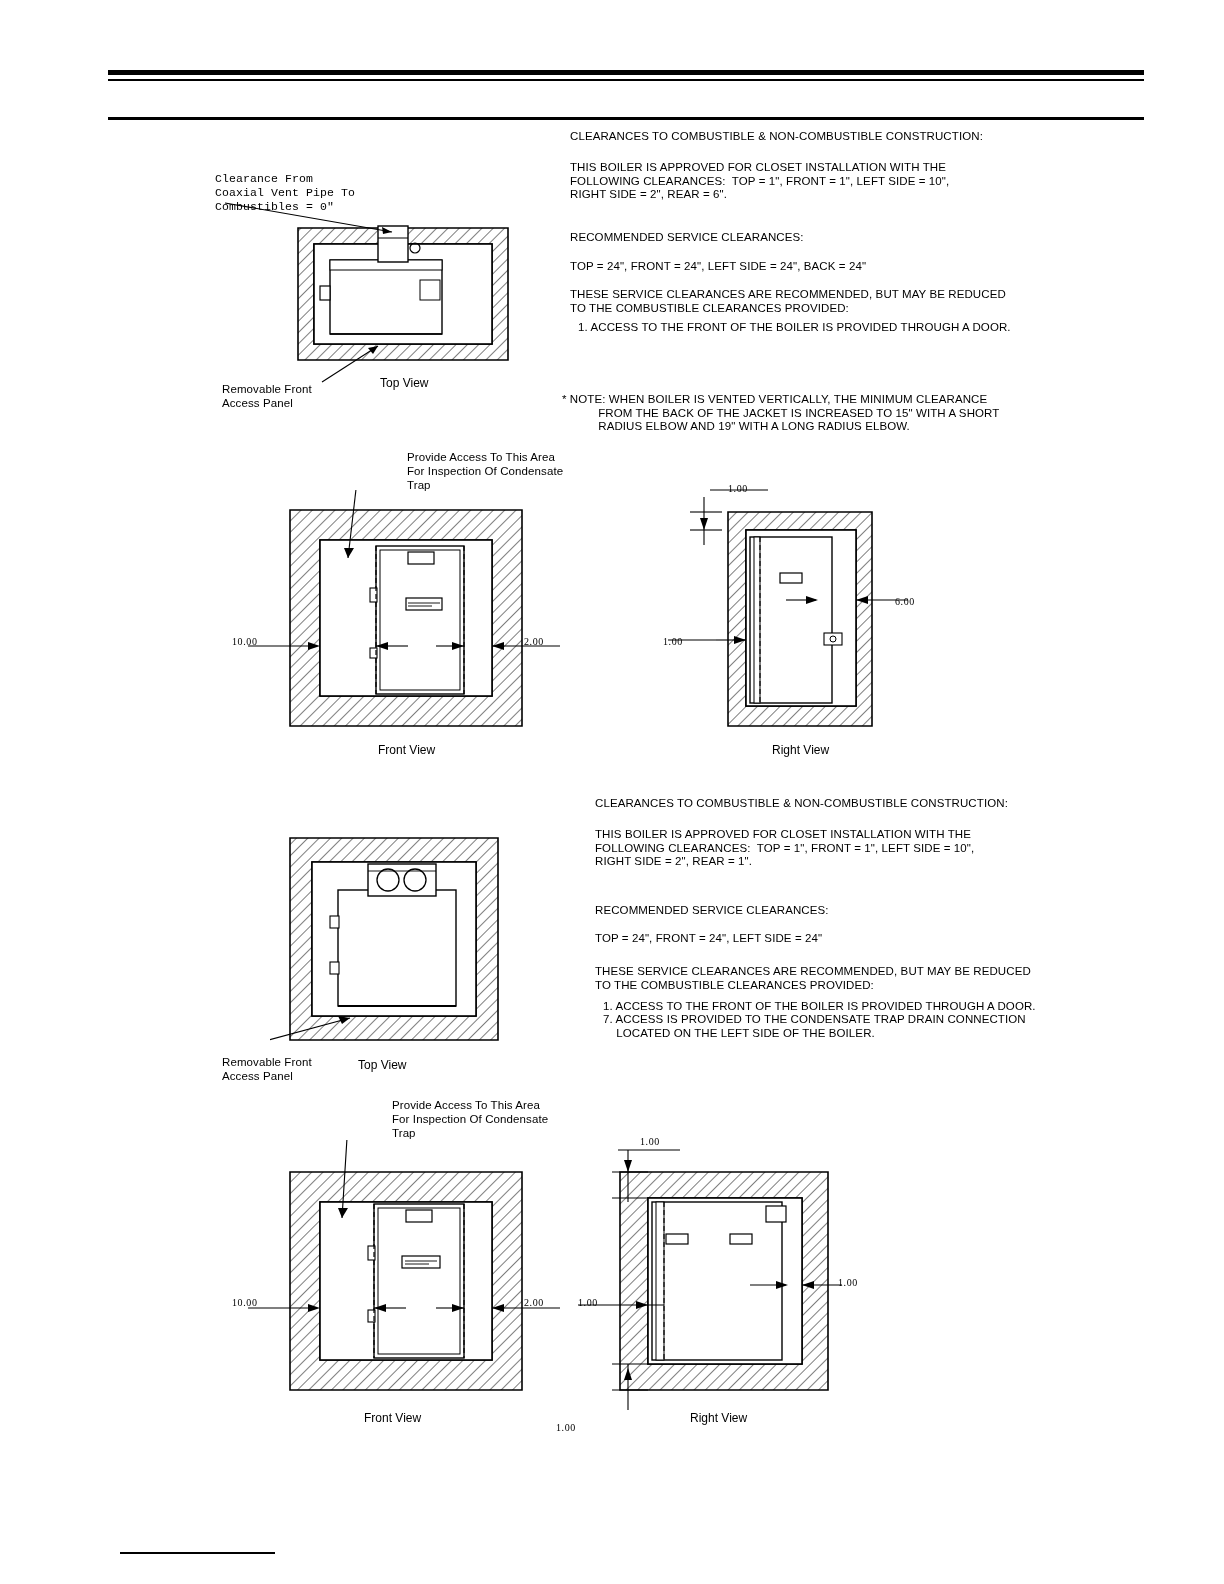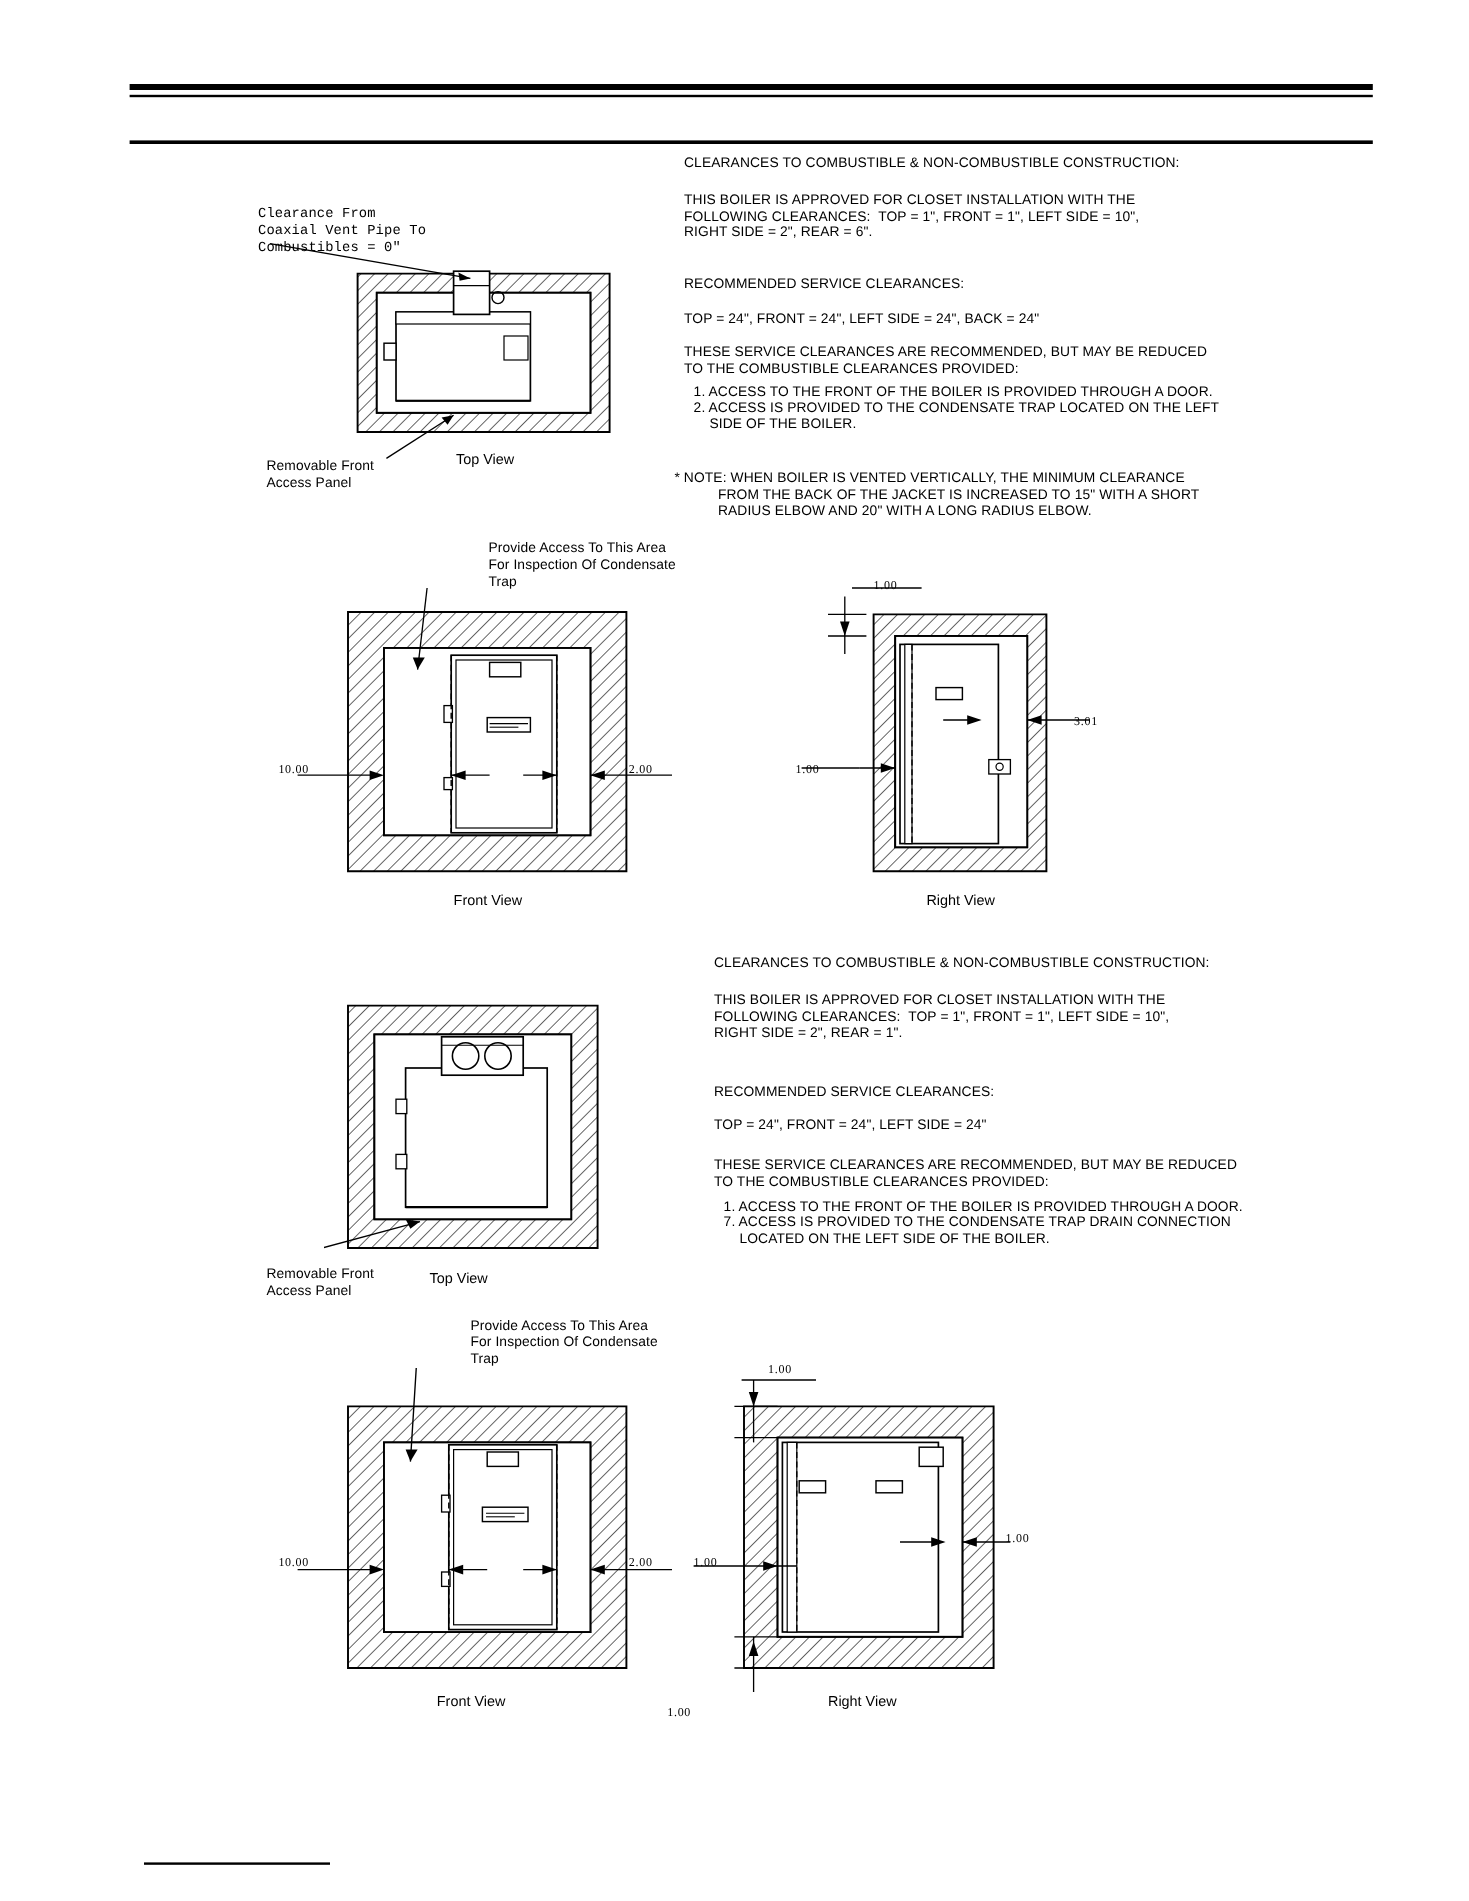--- a/index.html
+++ b/index.html
@@ -68,25 +68,23 @@
 
   <div class="txt" style="left:570px; top:130px;">CLEARANCES TO COMBUSTIBLE &amp; NON-COMBUSTIBLE CONSTRUCTION:</div>
   <div class="txt" style="left:570px; top:161px;">THIS BOILER IS APPROVED FOR CLOSET INSTALLATION WITH THE
 FOLLOWING CLEARANCES:  TOP = 1", FRONT = 1", LEFT SIDE = 10",
 RIGHT SIDE = 2", REAR = 6".</div>
   <div class="txt" style="left:570px; top:231px;">RECOMMENDED SERVICE CLEARANCES:</div>
   <div class="txt" style="left:570px; top:260px;">TOP = 24", FRONT = 24", LEFT SIDE = 24", BACK = 24"</div>
   <div class="txt" style="left:570px; top:288px;">THESE SERVICE CLEARANCES ARE RECOMMENDED, BUT MAY BE REDUCED
 TO THE COMBUSTIBLE CLEARANCES PROVIDED:</div>
   <div class="txt" style="left:578px; top:321px;">1. ACCESS TO THE FRONT OF THE BOILER IS PROVIDED THROUGH A DOOR.</div>
-  <div class="txt" style="left:578px; top:334px;">2. ACCESS IS PROVIDED TO THE CONDENSATE TRAP LOCATED ON THE LEFT
-    SIDE OF THE BOILER.</div>
   <div class="txt" style="left:562px; top:393px;">* NOTE: WHEN BOILER IS VENTED VERTICALLY, THE MINIMUM CLEARANCE
            FROM THE BACK OF THE JACKET IS INCREASED TO 15" WITH A SHORT
-           RADIUS ELBOW AND 20" WITH A LONG RADIUS ELBOW.</div>
+           RADIUS ELBOW AND 19" WITH A LONG RADIUS ELBOW.</div>
 
   <div class="txt" style="left:595px; top:797px;">CLEARANCES TO COMBUSTIBLE &amp; NON-COMBUSTIBLE CONSTRUCTION:</div>
   <div class="txt" style="left:595px; top:828px;">THIS BOILER IS APPROVED FOR CLOSET INSTALLATION WITH THE
 FOLLOWING CLEARANCES:  TOP = 1", FRONT = 1", LEFT SIDE = 10",
 RIGHT SIDE = 2", REAR = 1".</div>
   <div class="txt" style="left:595px; top:904px;">RECOMMENDED SERVICE CLEARANCES:</div>
   <div class="txt" style="left:595px; top:932px;">TOP = 24", FRONT = 24", LEFT SIDE = 24"</div>
   <div class="txt" style="left:595px; top:965px;">THESE SERVICE CLEARANCES ARE RECOMMENDED, BUT MAY BE REDUCED
 TO THE COMBUSTIBLE CLEARANCES PROVIDED:</div>
   <div class="txt" style="left:603px; top:1000px;">1. ACCESS TO THE FRONT OF THE BOILER IS PROVIDED THROUGH A DOOR.</div>
@@ -211,21 +209,21 @@
       <line x1="66" y1="155" x2="96" y2="155" stroke="#000" stroke-width="1.1"></line>
 
       <line x1="136" y1="115" x2="166" y2="115" stroke="#000" stroke-width="1.1"></line>
       <polygon points="168,115 156,111 156,119" fill="#000"></polygon>
       <line x1="206" y1="115" x2="258" y2="115" stroke="#000" stroke-width="1.1"></line>
       <polygon points="206,115 218,111 218,119" fill="#000"></polygon>
     </svg>
   </div>
   <div class="dim" style="left:728px; top:483px;">1.00</div>
   <div class="dim" style="left:663px; top:636px;">1.00</div>
-  <div class="dim" style="left:895px; top:596px;">3.01</div>
+  <div class="dim" style="left:895px; top:596px;">6.00</div>
   <div class="viewlabel" style="left:772px; top:743px;">Right View</div>
 
   <div class="blk" style="left:270px; top:830px;">
     <svg width="260" height="230" viewBox="0 0 260 230">
       <defs>
         <pattern id="h4" patternUnits="userSpaceOnUse" width="8" height="8" patternTransform="rotate(45)">
           <line x1="0" y1="0" x2="0" y2="8" stroke="#000" stroke-width="1"></line>
         </pattern>
       </defs>
       <path d="M20 8 H228 V210 H20 Z M42 32 H206 V186 H42 Z" fill="url(#h4)" fill-rule="evenodd" stroke="#000" stroke-width="1.6"></path>

